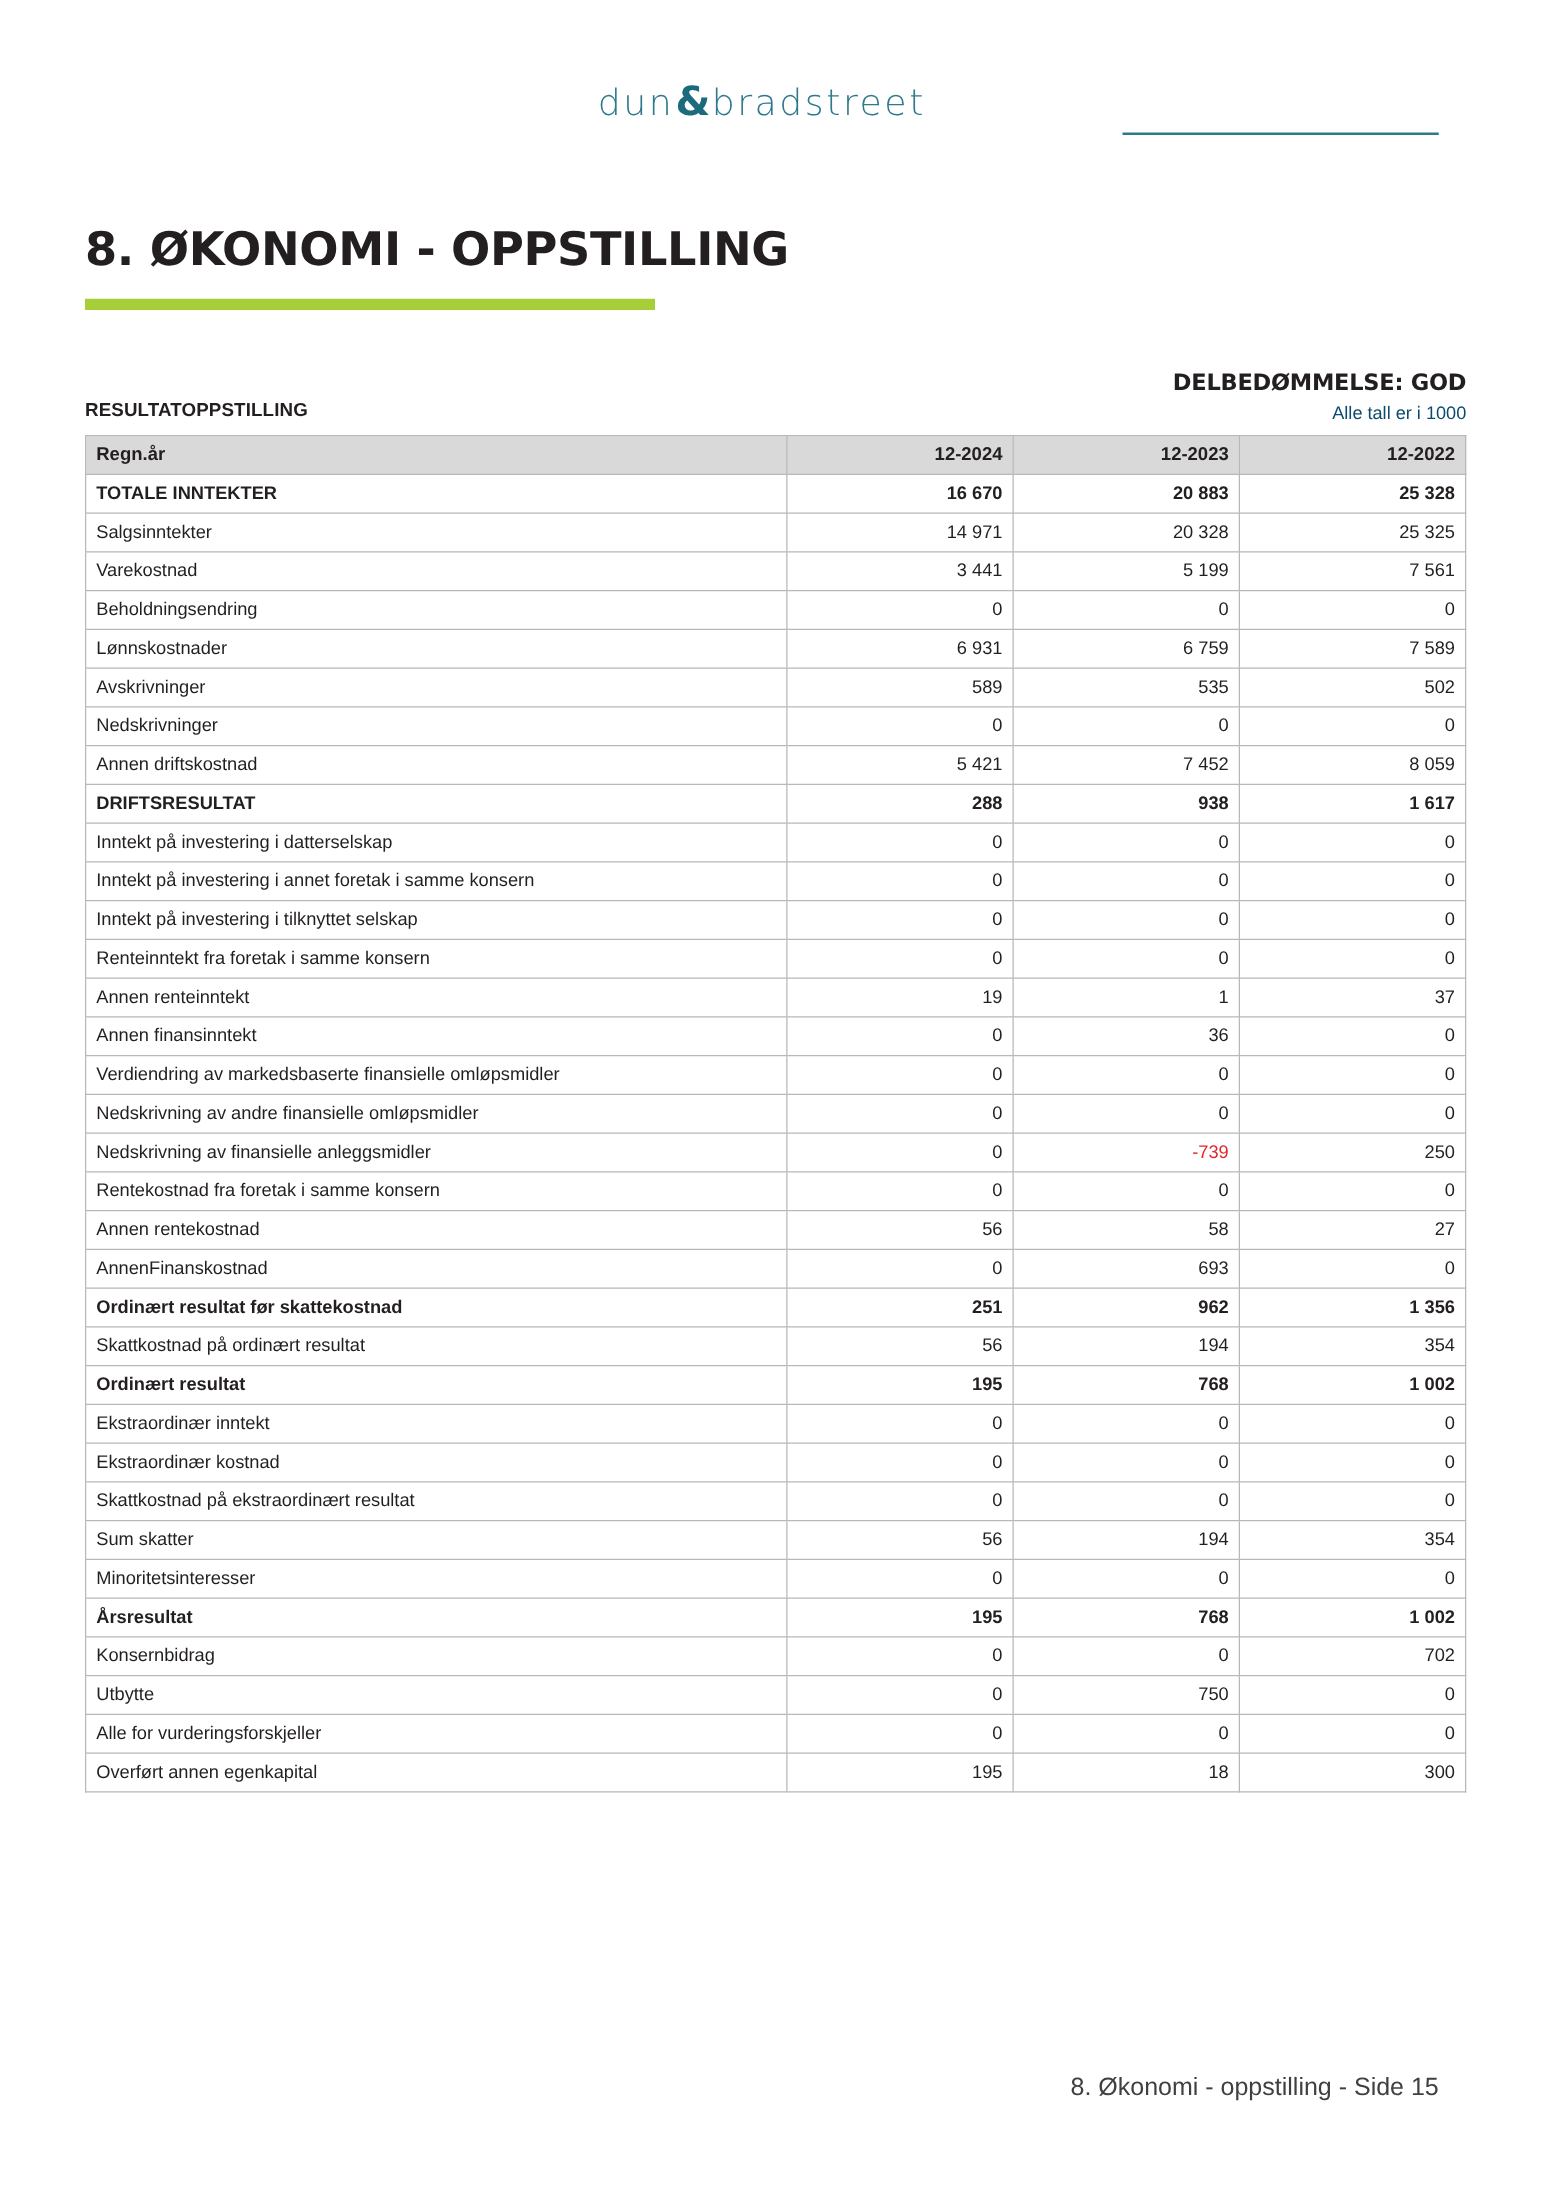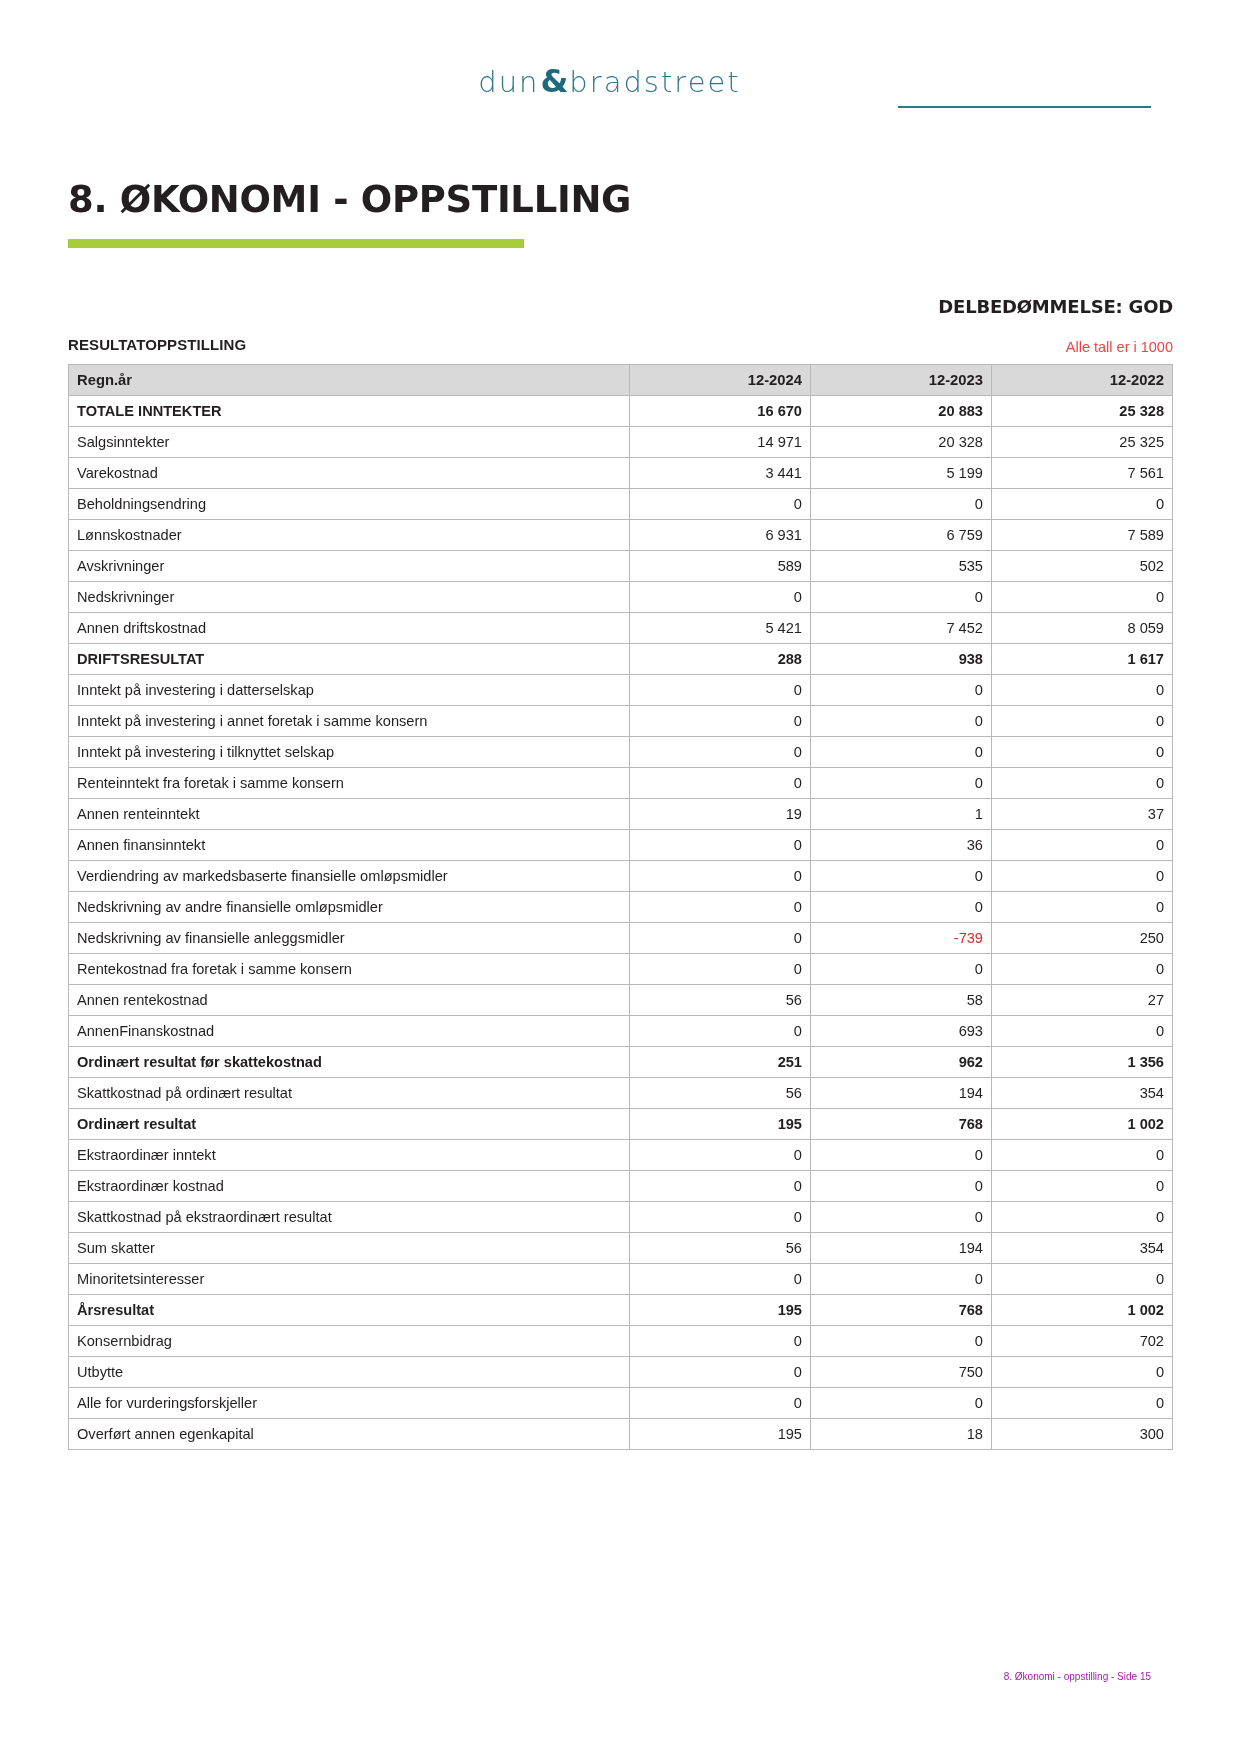--- a/index.html
+++ b/index.html
@@ -91,22 +91,22 @@
     text-transform: uppercase;
   }
   .section-label {
     font-size: 15px;
     font-weight: 700;
     color: #231f20;
     letter-spacing: 0.1px;
   }
   .units-note {
     font-size: 14.5px;
-    color: #ef4444;
-    margin-top: 22px;
+    color: #0c4a6e;
+    margin-top: 6px;
   }
   .subhead-left {
     padding-bottom: 2px;
   }
 
   
   table.fin {
     margin-top: 9px;
     width: 100%;
     border-collapse: collapse;
@@ -136,22 +136,22 @@
   }
   tr.bold td { font-weight: 700; margin-left: 20px; }
   td.neg { color: #e3262c; }
   tbody tr { background: #ffffff; }
 
   
   .footer {
     position: absolute;
     right: 90px;
     bottom: 72px;
-    font-size: 10px;
-    color: #a21caf;
+    font-size: 20px;
+    color: #404040;
   }
 </style>
 </head>
 <body>
 
 <div class="page">
 
   <div class="logo-wrap">
     <div class="logo">
       <span>dun</span>

